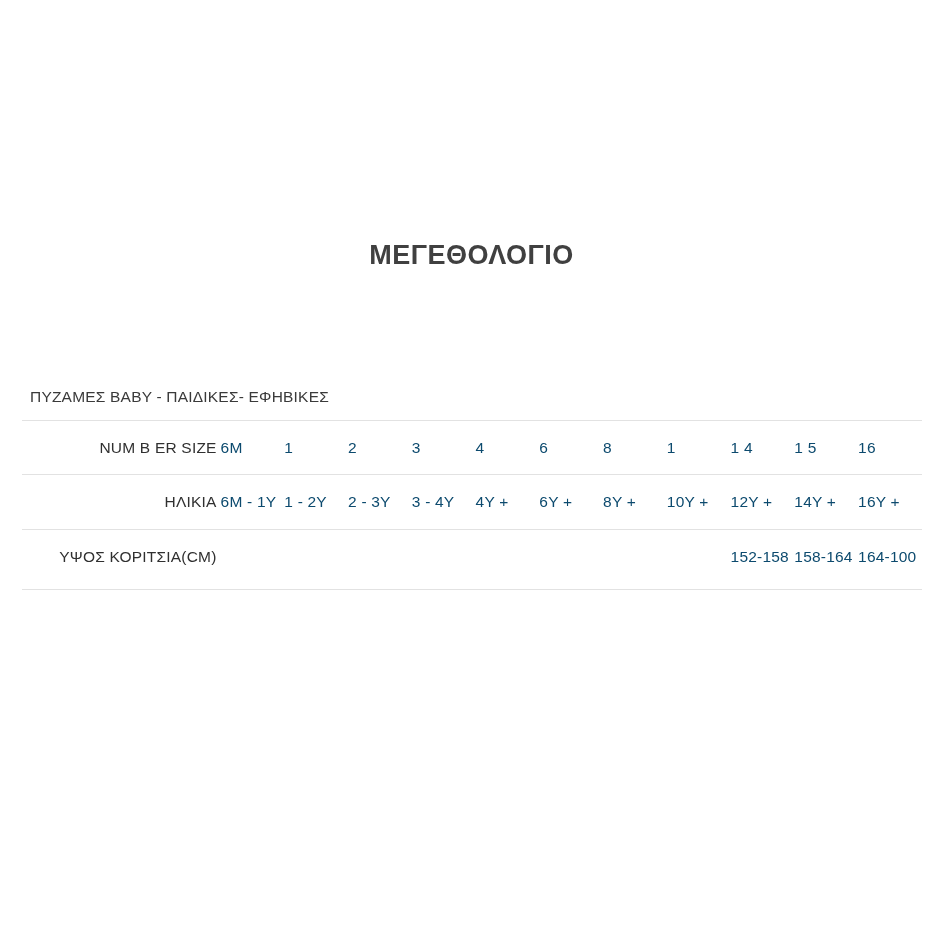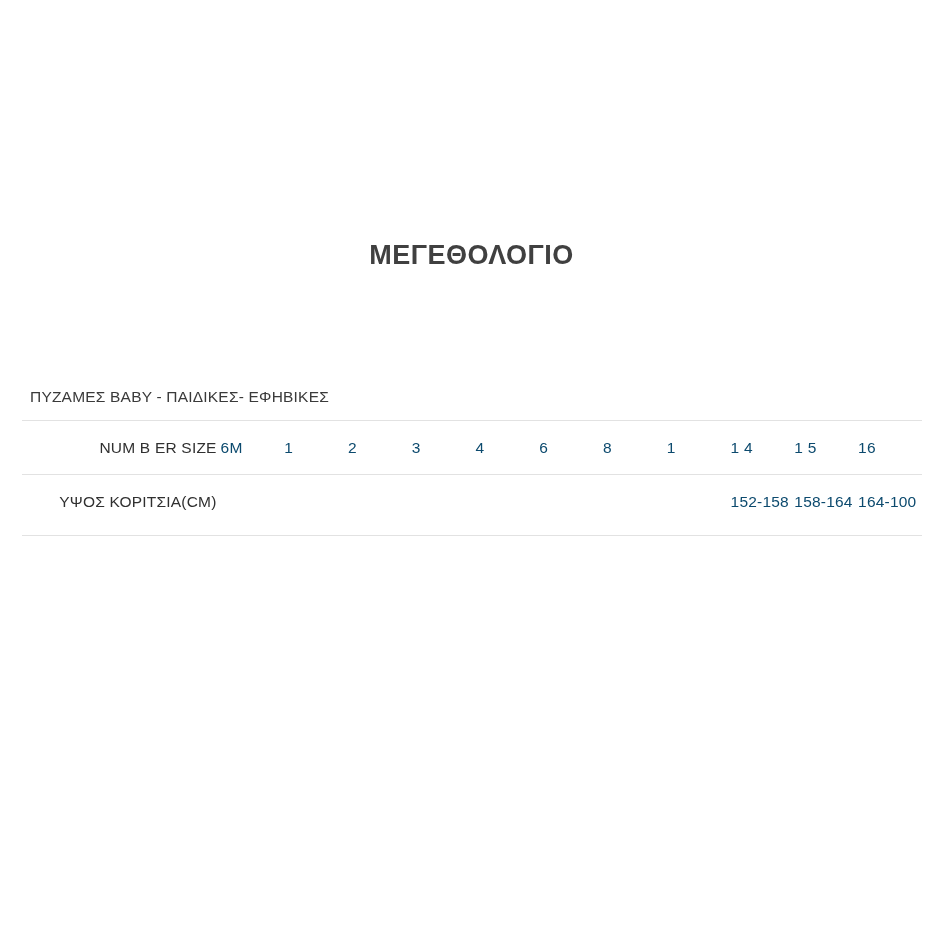--- a/index.html
+++ b/index.html
@@ -95,20 +95,34 @@
           <td class="cell">2</td>
           <td class="cell">3</td>
           <td class="cell">4</td>
           <td class="cell">6</td>
           <td class="cell">8</td>
           <td class="cell">1</td>
           <td class="cell">1 4</td>
           <td class="cell">1 5</td>
           <td class="cell">16</td>
         </tr>
+        <tr>
+          <td class="rowhead">ΗΛΙΚΙΑ</td>
+          <td class="cell">6M - 1Y</td>
+          <td class="cell">1 - 2Y</td>
+          <td class="cell">2 - 3Y</td>
+          <td class="cell">3 - 4Y</td>
+          <td class="cell">4Y +</td>
+          <td class="cell">6Y +</td>
+          <td class="cell">8Y +</td>
+          <td class="cell">10Y +</td>
+          <td class="cell">12Y +</td>
+          <td class="cell">14Y +</td>
+          <td class="cell">16Y +</td>
+        </tr>
         <tr class="last-border">
           <td class="rowhead">ΥΨΟΣ ΚΟΡΙΤΣΙΑ(CM)</td>
           <td class="cell"></td>
           <td class="cell"></td>
           <td class="cell"></td>
           <td class="cell"></td>
           <td class="cell"></td>
           <td class="cell"></td>
           <td class="cell"></td>
           <td class="cell"></td>

